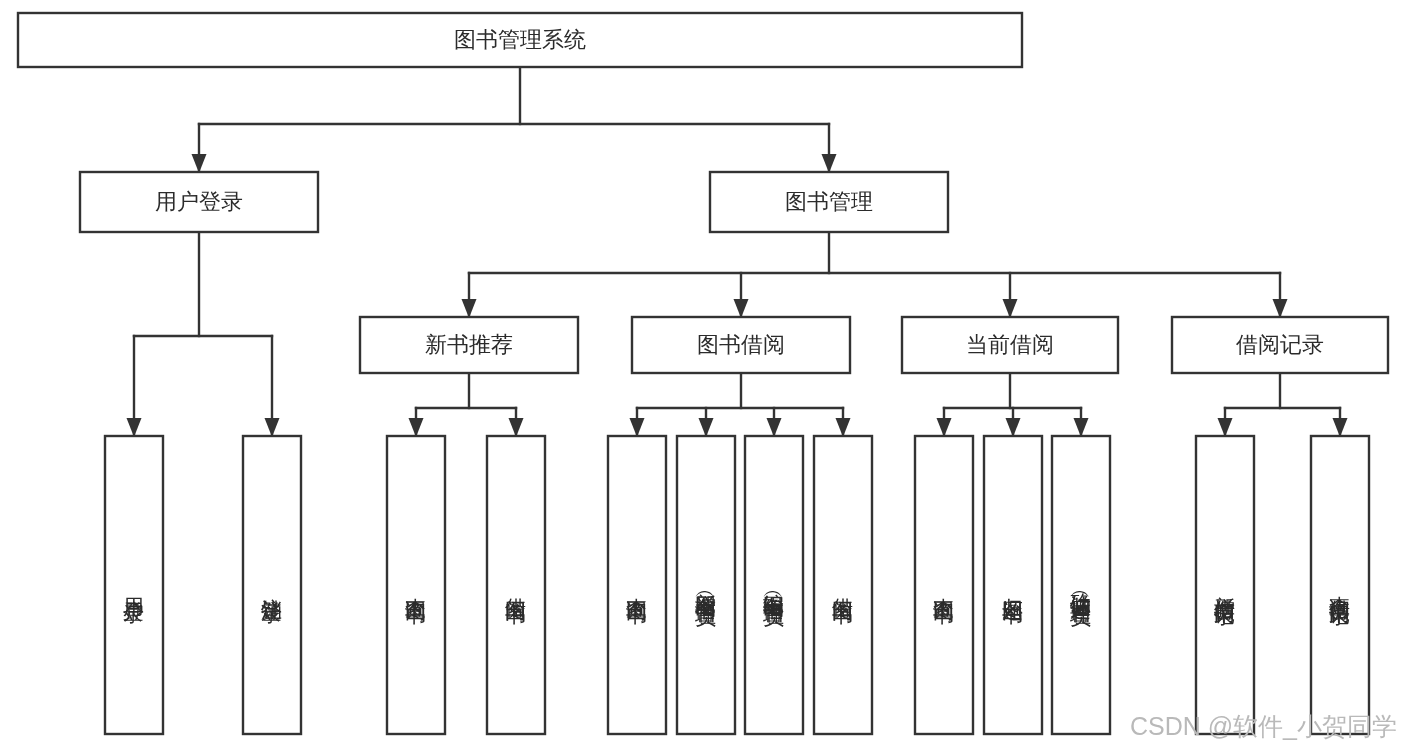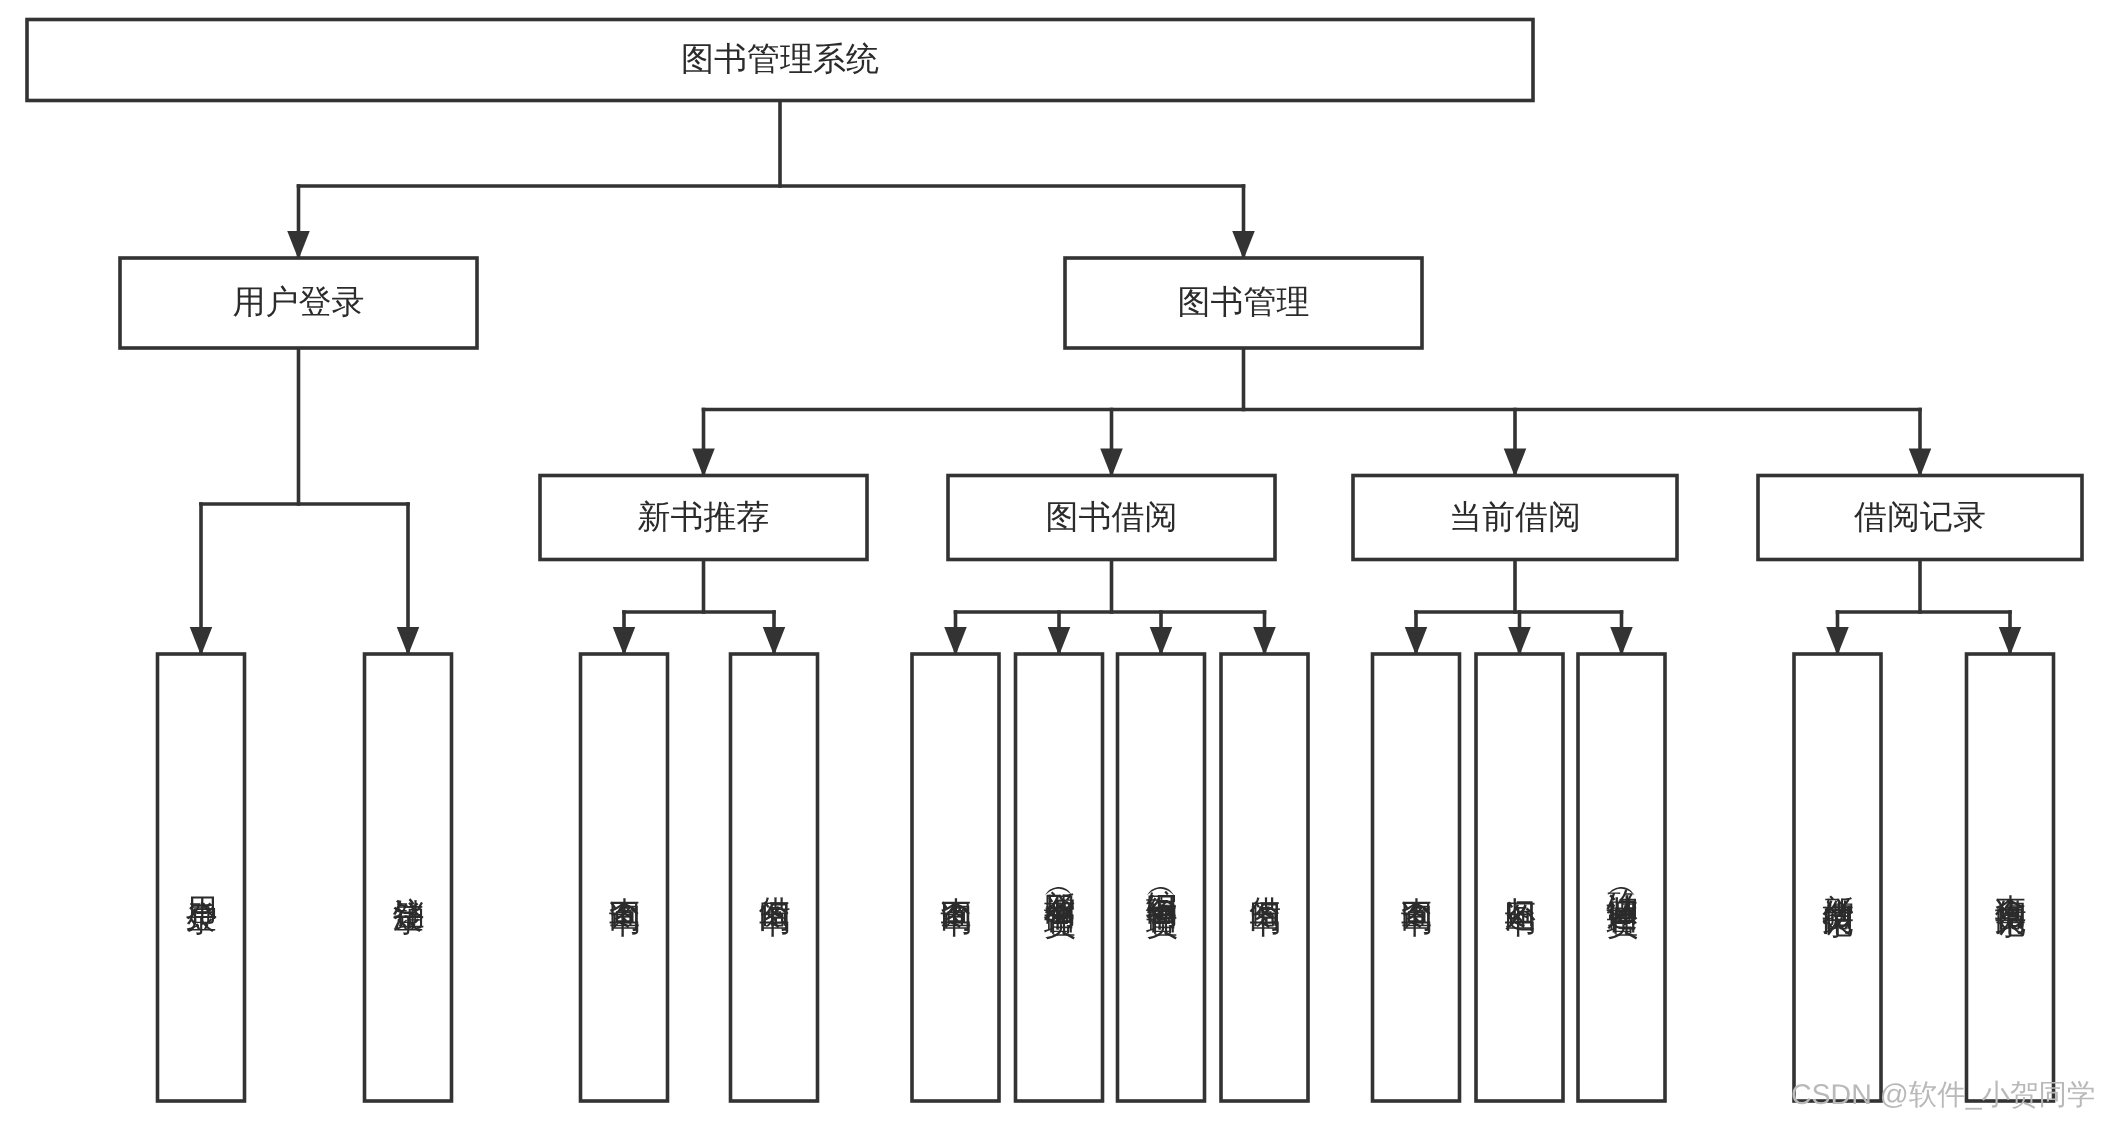--- a/index.html
+++ b/index.html
@@ -68,21 +68,21 @@
   .vlabel-wrap {
     display: flex;
     align-items: center;
     justify-content: center;
   }
   .watermark {
     position: absolute;
     right: 8px;
     bottom: 4px;
     font-family: "Liberation Sans", "DejaVu Sans", sans-serif;
-    font-size: 19px;
+    font-size: 25px;
     color: #b9b9b9;
     white-space: nowrap;
     user-select: none;
     pointer-events: none;
   }
 </style>
 </head>
 <body>
 
 <div id="diagram-root">

